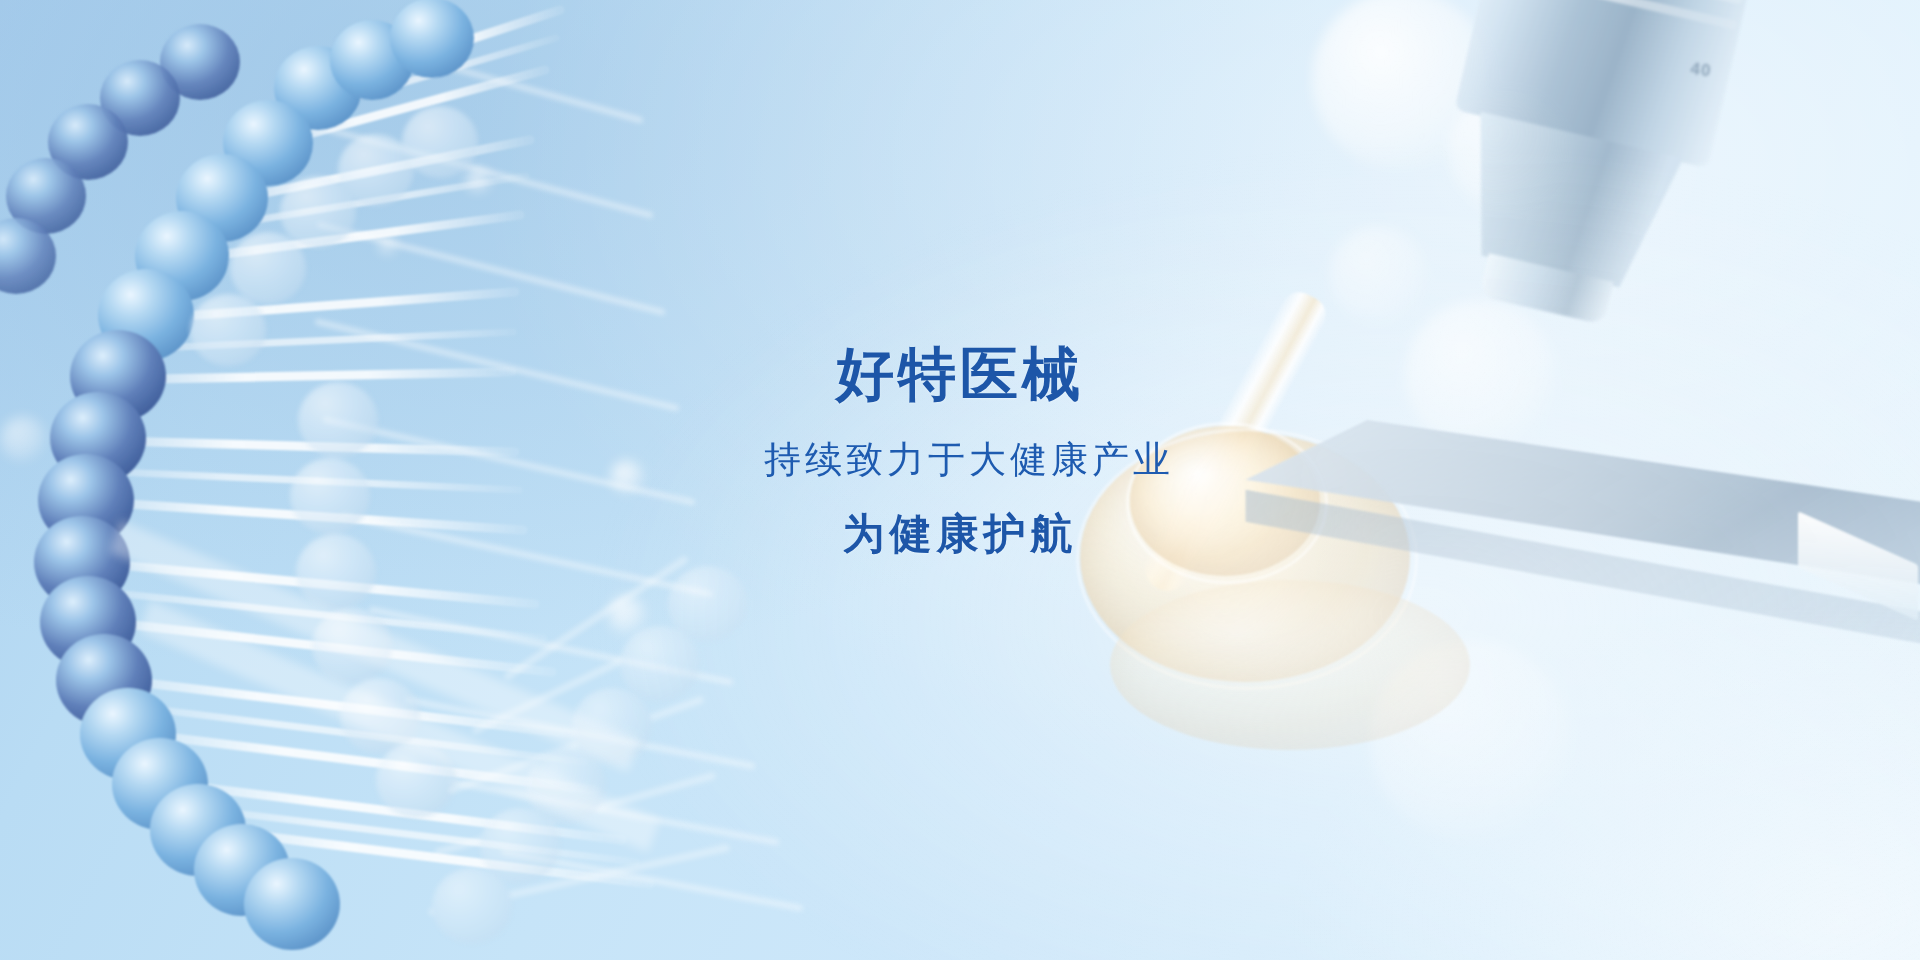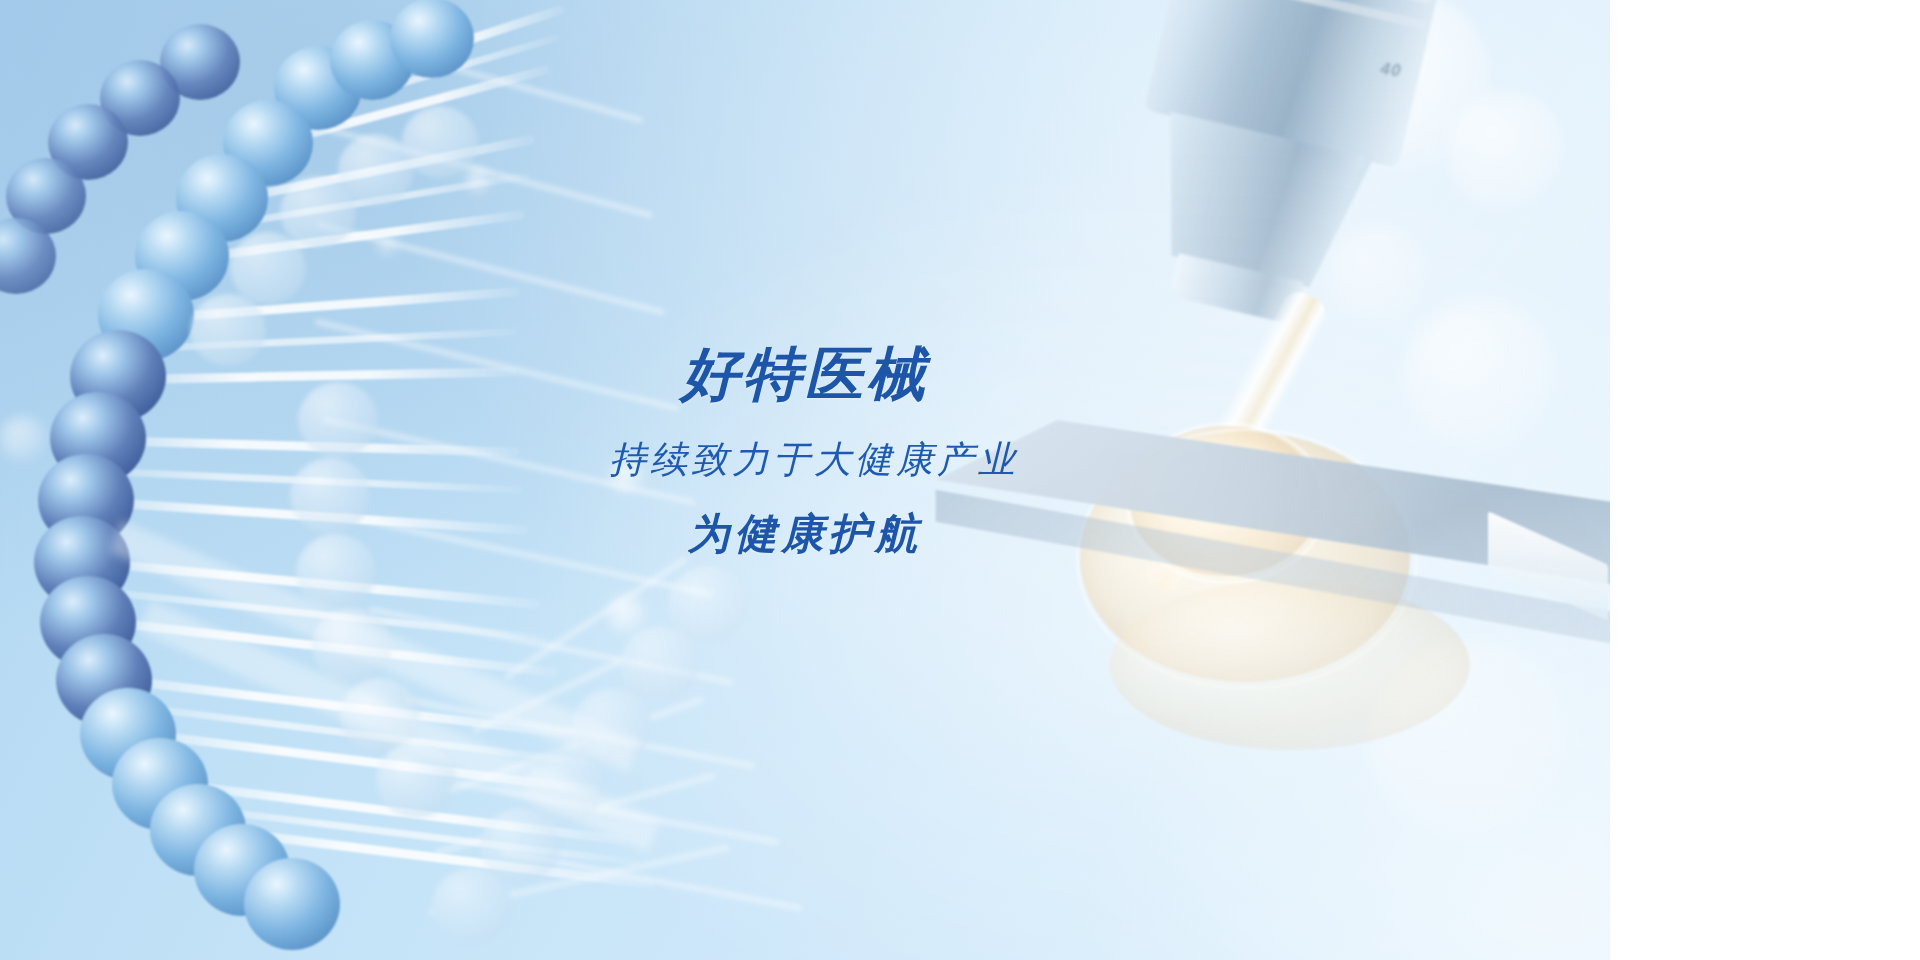--- a/index.html
+++ b/index.html
@@ -1,26 +1,25 @@
 <!DOCTYPE html>
 <html><head>
 <meta charset="utf-8">
 <style>
   html,body{margin:0;padding:0;background:#fff;}
   body{font-family:"Liberation Sans","DejaVu Sans",sans-serif;}
 
   #banner{
     position:relative;
-    width:1610px;height:960px;
+    width:1920px;height:960px;
     overflow:hidden;
     background:
       radial-gradient(110% 130% at 82% 18%, rgba(255,255,255,.55) 0%, rgba(255,255,255,0) 52%),
       radial-gradient(90% 110% at 20% 10%, rgba(150,190,225,.55) 0%, rgba(150,190,225,0) 55%),
       linear-gradient(118deg,#a9cfee 0%,#b9dcf4 18%,#c6e4f8 42%,#cfe8fa 62%,#d9eefc 82%,#e6f4fd 100%);
-    font-style: italic;
   }
 
   
   .layer{position:absolute;inset:0;}
 
   
   .bokeh{
     position:absolute;border-radius:50%;
     background:radial-gradient(circle at 38% 34%, rgba(255,255,255,.85) 0%, rgba(255,255,255,.42) 55%, rgba(255,255,255,.06) 78%, rgba(255,255,255,0) 100%);
     filter:blur(6px);

